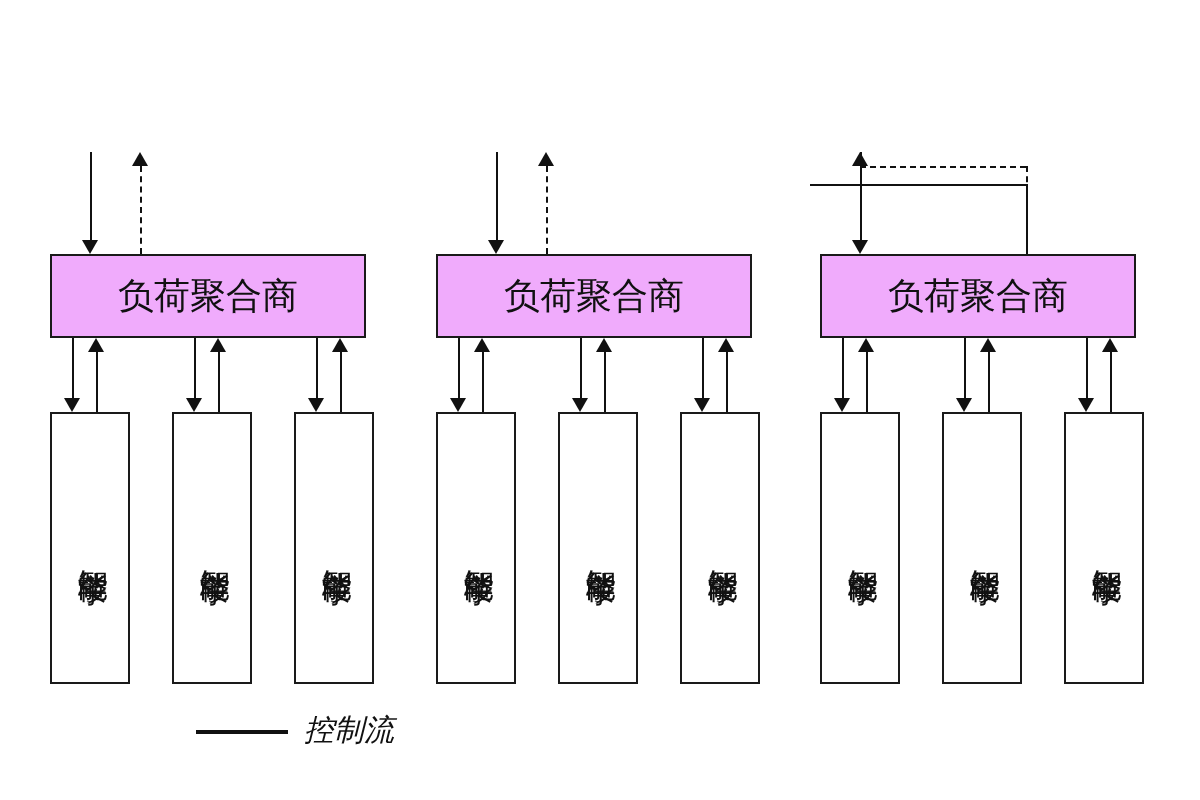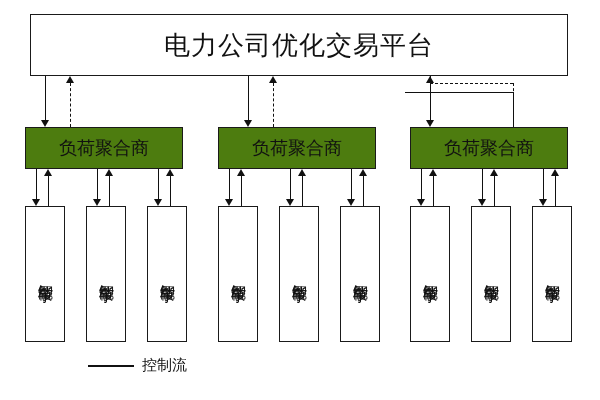--- a/index.html
+++ b/index.html
@@ -41,21 +41,21 @@
   .agg {
     position: absolute;
     top: 127px;
     width: 158px;
     height: 42px;
     border: 1px solid #1a1a1a;
     box-sizing: border-box;
     display: flex;
     align-items: center;
     justify-content: center;
-    background: #4d7c0f;
+    background: #f0abfc;
   }
   .agg-label {
     font-size: 18px;
     color: #111111;
     white-space: nowrap;
   }
   .agg1 { left: 25px; }
   .agg2 { left: 218px; }
   .agg3 { left: 410px; }
 
@@ -116,23 +116,24 @@
   .arrow-down {
     border-left: 4px solid transparent;
     border-right: 4px solid transparent;
     border-top: 7px solid #111111;
   }
 
   
   .legend {
     position: absolute;
     top: 356px;
-    left: 88px;
+    left: 98px;
     width: 420px;
     height: 28px;
+    font-style: italic;
   }
   .legend-item {
     position: absolute;
     display: flex;
     align-items: center;
     gap: 8px;
   }
   .legend-item.control { left: 0px; top: 0px; }
   .legend-item.info { left: 258px; top: 0px; }
   .swatch-solid {
@@ -151,23 +152,20 @@
     font-size: 15px;
     color: #111111;
     white-space: nowrap;
   }
 </style>
 </head>
 <body>
 
 <div id="canvas">
 
-  <div class="platform">
-    <span class="platform-label">电力公司优化交易平台</span>
-  </div>
 
   <div class="vline" style="left:45px; top:76px; height:44px;"></div>
   <div class="arrow-down" style="left:41px; top:120px;"></div>
   <div class="vdash" style="left:70px; top:83px; height:44px;"></div>
   <div class="arrow-up" style="left:66px; top:76px;"></div>
 
   <div class="vline" style="left:248px; top:76px; height:44px;"></div>
   <div class="arrow-down" style="left:244px; top:120px;"></div>
   <div class="vdash" style="left:273px; top:83px; height:44px;"></div>
   <div class="arrow-up" style="left:269px; top:76px;"></div>

